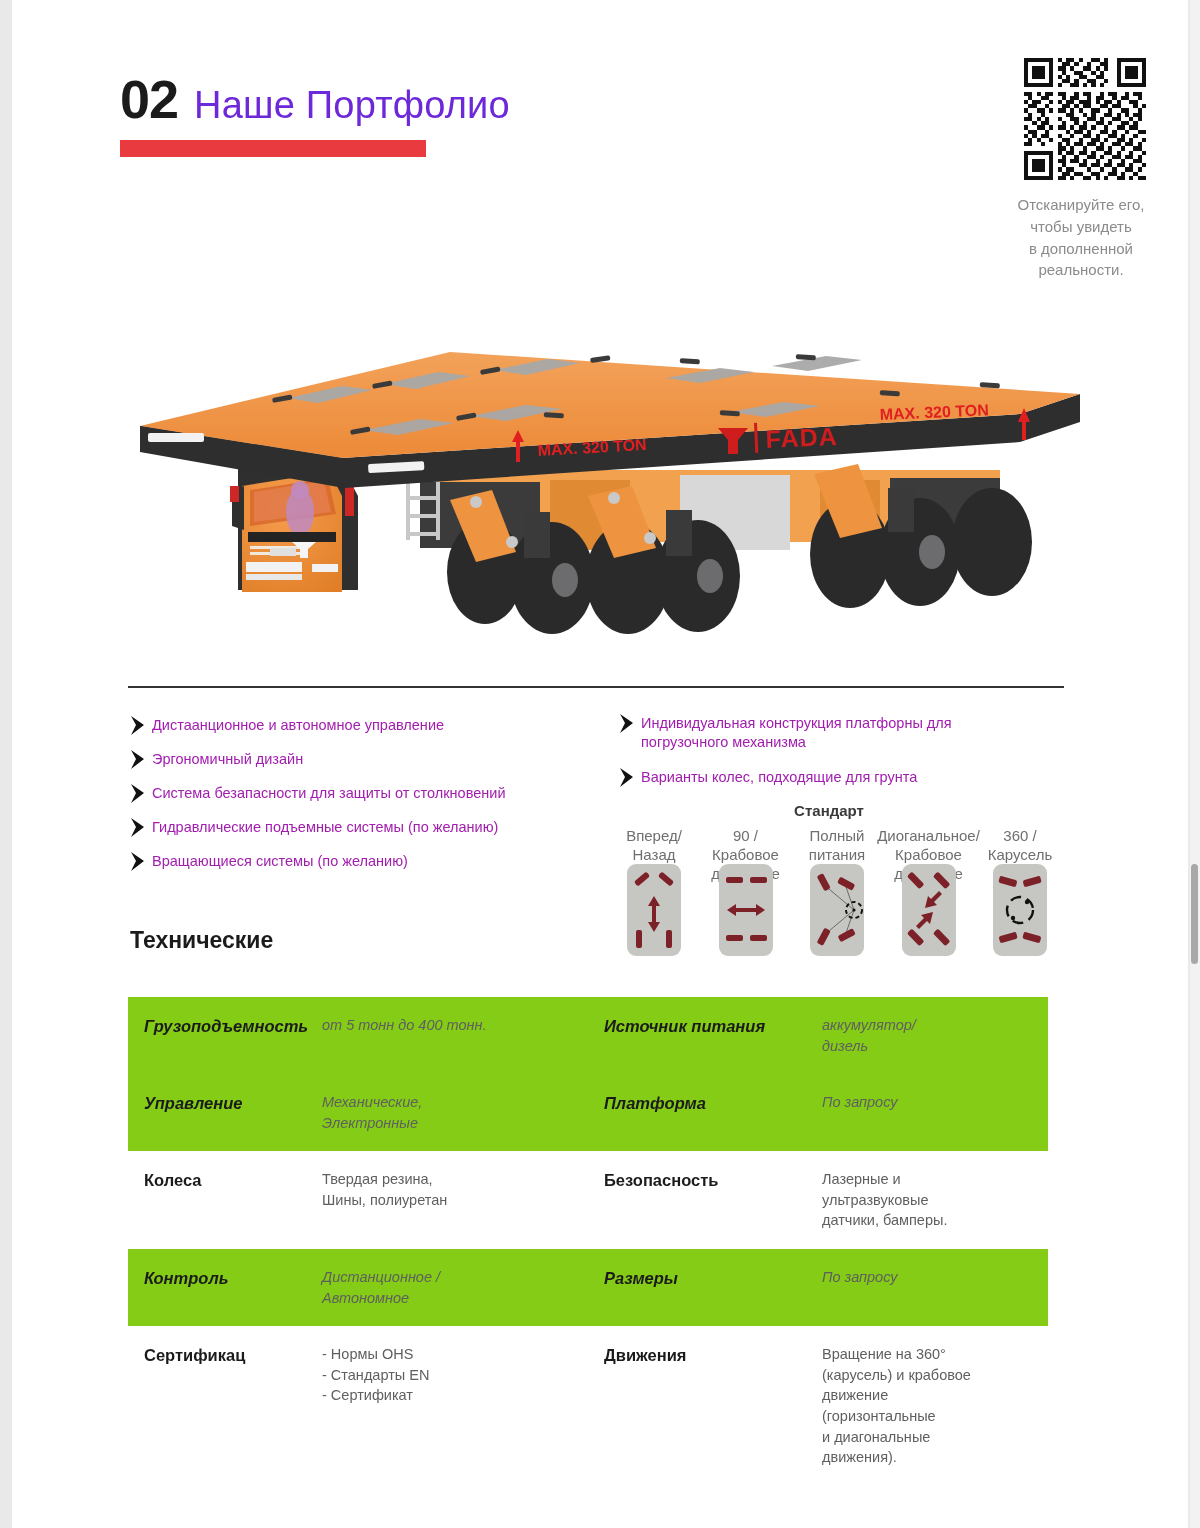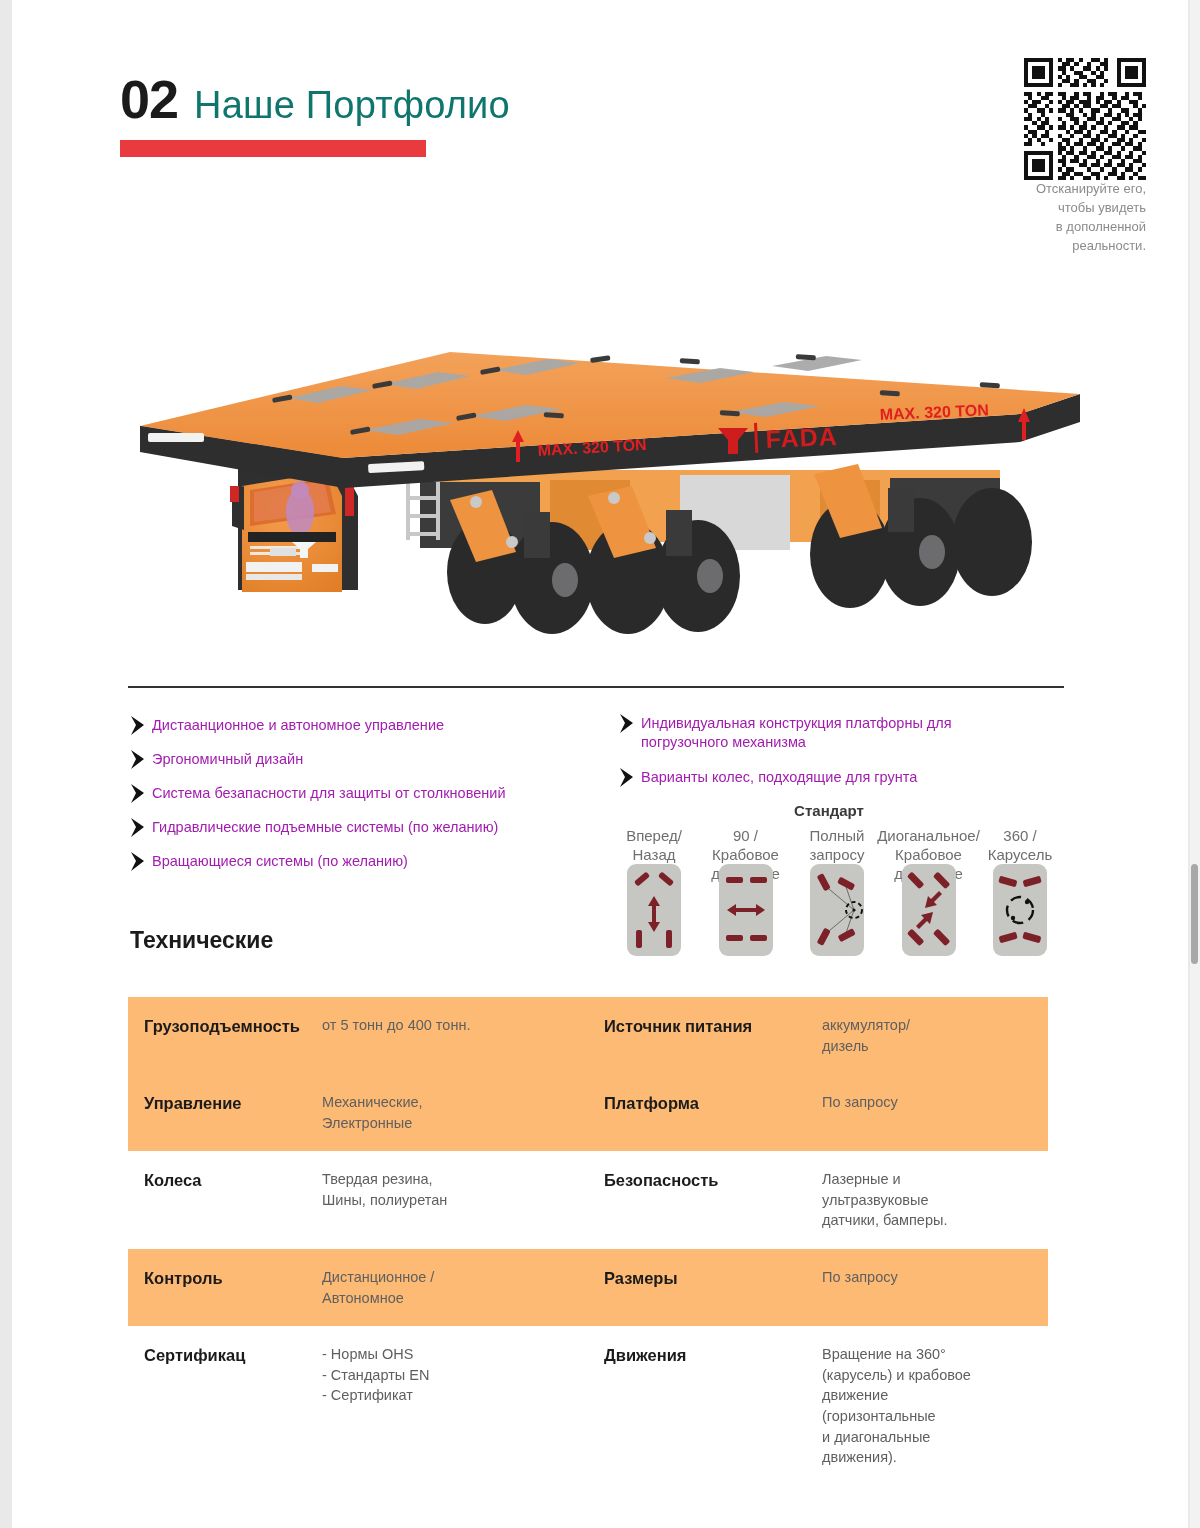--- a/index.html
+++ b/index.html
@@ -18,38 +18,38 @@
   }
 
   
   .header { position: absolute; left: 108px; top: 72px; width: 960px; height: 210px; }
   .title-row { display: flex; align-items: baseline; gap: 16px; }
   .big-num {
     font-size: 54px; font-weight: 700; color: #1b1b1b;
     letter-spacing: -1px; line-height: 1;
   }
   .sec-title {
-    font-size: 38px; font-weight: 400; color: #0f766e;
+    font-size: 38px; font-weight: 400; color: #6d28d9;
     letter-spacing: 0.2px; line-height: 1;
   }
   .red-bar {
     margin-top: 14px; width: 306px; height: 17px; background: #e83a3f;
   }
   .prod-title {
     margin-top: 20px;
     font-size: 32px; font-weight: 700; color: #1b1b1b;
     letter-spacing: 0.3px;
   }
 
   
   .qr-block { position: absolute; right: 42px; top: 58px; width: 130px; text-align: right; }
   .qr-img { width: 122px; height: 122px; margin-left: auto; display:block; }
   .qr-cap {
-    font-size: 13px; line-height: 1.45;
-    color: #8b8b8b; text-align: right; white-space: pre-line;
+    margin-top: 14px; font-size: 15px; line-height: 1.45;
+    color: #8b8b8b; text-align: center; white-space: pre-line;
   }
 
   
   .hero { position: absolute; left: 108px; top: 290px; width: 990px; height: 368px; }
   .hero svg { display: block; width: 100%; height: 100%; }
 
   
   .divider {
     position: absolute; left: 116px; top: 686px;
     width: 936px; height: 2px; background: #333;
@@ -89,21 +89,21 @@
 
   
   .tech-h {
     position: absolute; left: 118px; top: 927px;
     font-size: 23px; font-weight: 700; color: #1b1b1b;
   }
 
   
   .spec { position: absolute; left: 116px; top: 997px; width: 920px; }
   .spec-row { display: flex; width: 100%; }
-  .spec-row.alt { background: #fdba74; }
+  .spec-row.alt { background: #84cc16; font-style: italic; }
   .spec-col { width: 50%; display: flex; padding: 18px 0 18px 16px; }
   .spec-key {
     flex: 0 0 178px;
     font-size: 16.5px; font-weight: 700; color: #1b1b1b;
     line-height: 1.3; padding-top: 1px;
   }
   .spec-val {
     flex: 1 1 auto;
     font-size: 14.5px; color: #5f5f5f; line-height: 1.42;
     white-space: pre-line; padding-right: 10px;
@@ -613,21 +613,21 @@
             <rect x="7" y="71" width="17" height="6" rx="2"></rect>
             <rect x="31" y="71" width="17" height="6" rx="2"></rect>
             <path d="M8 46 L17 40 L17 44 L37 44 L37 40 L46 46 L37 52 L37 48 L17 48 L17 52 Z"></path>
           </g>
         </svg>
       </div>
     </div>
 
     <div class="mode">
       <div class="mode-lbl">Полный
-запросу</div>
+питания</div>
       <div class="mode-card">
         <svg width="54" height="92" viewBox="0 0 54 92">
           <rect x="0" y="0" width="54" height="92" rx="9" fill="#c6c6c2"></rect>
           <g stroke="#6a6a6a" stroke-width="1">
             <line x1="13" y1="20" x2="44" y2="46"></line>
             <line x1="35" y1="20" x2="44" y2="46"></line>
             <line x1="13" y1="72" x2="44" y2="46"></line>
             <line x1="35" y1="72" x2="44" y2="46"></line>
           </g>
           <g fill="#7c2128">

